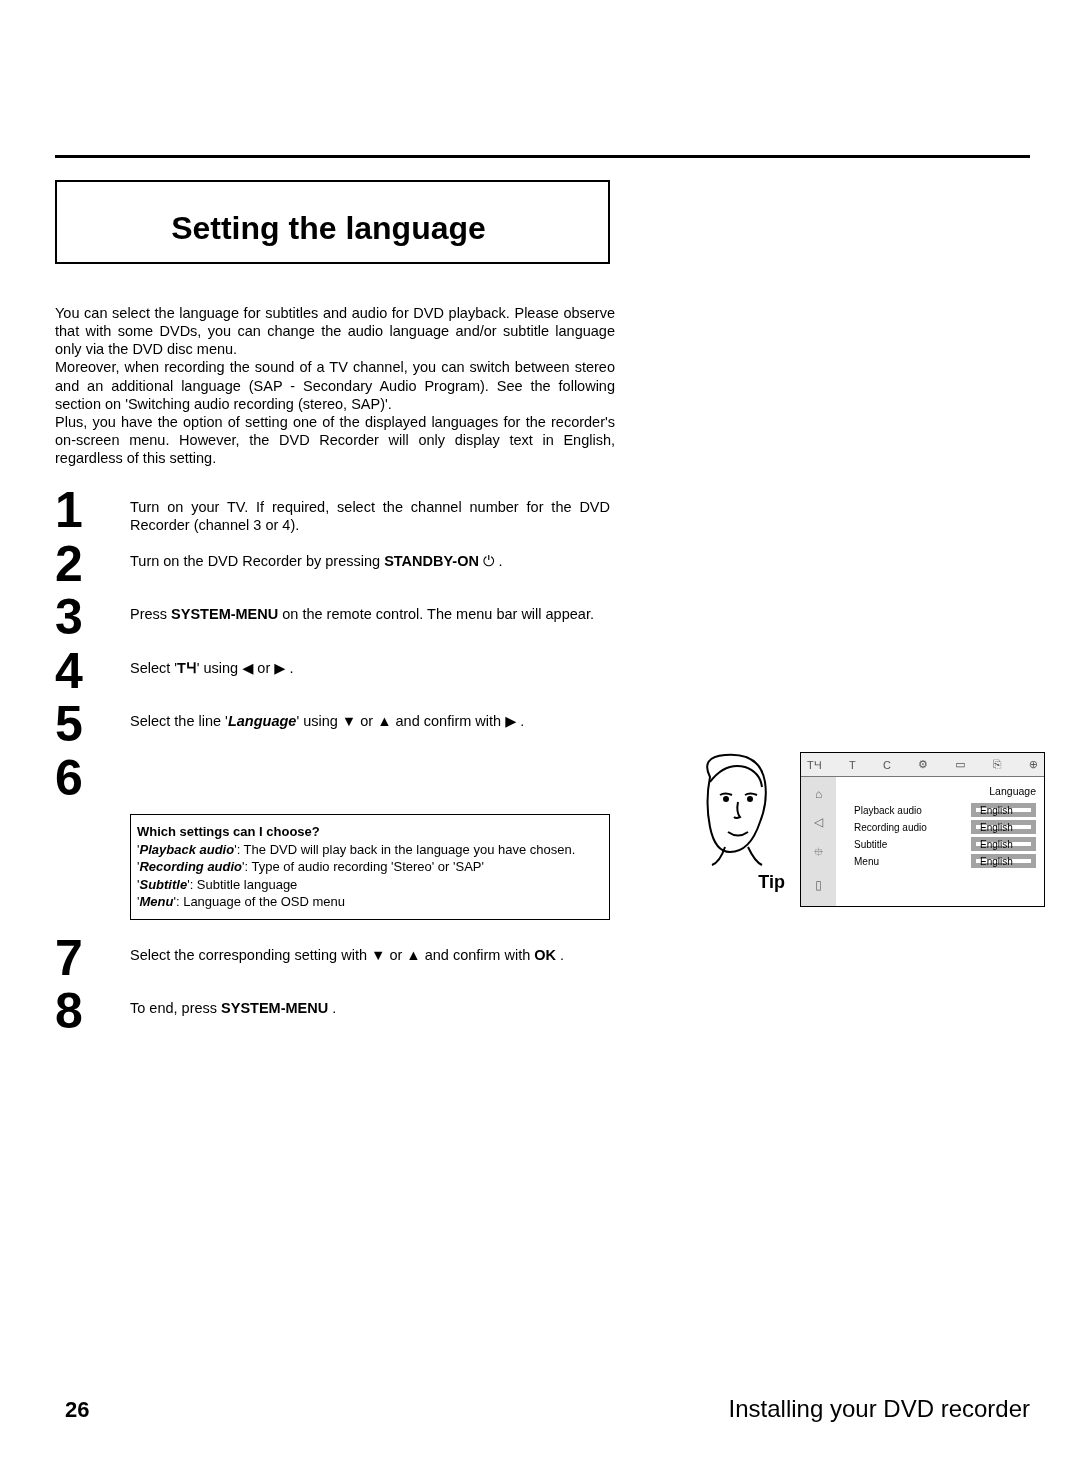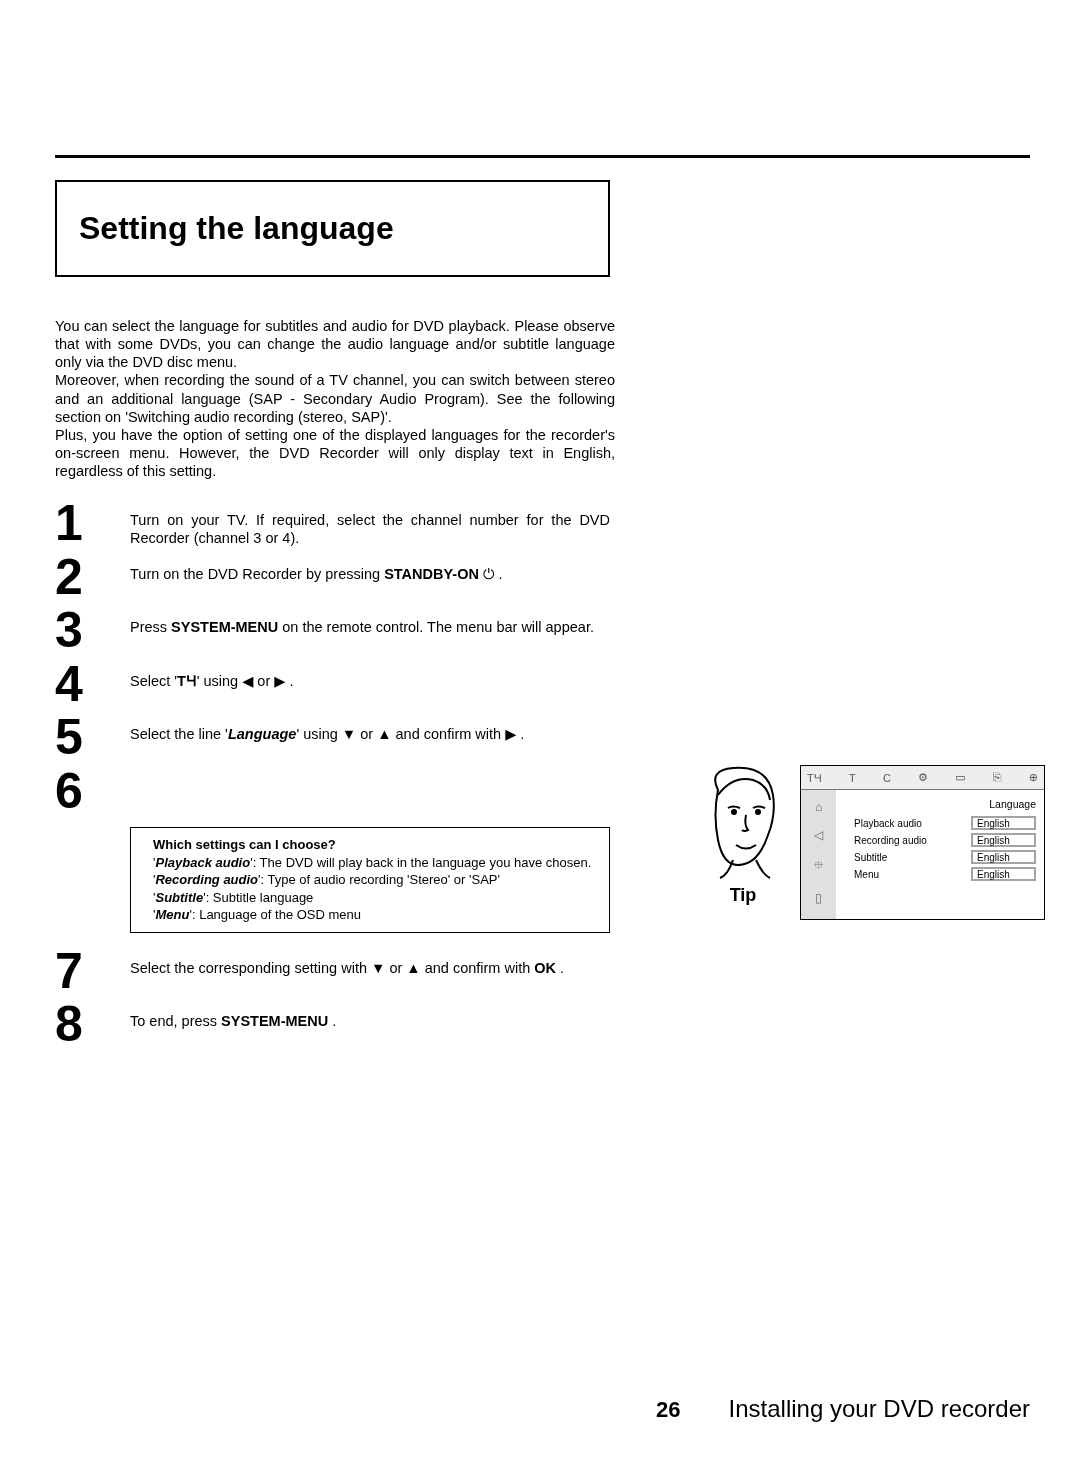--- a/index.html
+++ b/index.html
@@ -14,24 +14,25 @@
   }
   .top-rule {
     position: absolute;
     top: 155px;
     left: 55px;
     right: 50px;
     border-top: 3px solid #000;
   }
   .section-title-box {
     border: 2px solid #000;
-    padding: 28px 30px 28px 22px;
+    padding: 28px 30px 15px 22px;
     display: inline-block;
     min-width: 555px;
     margin-bottom: 40px;
+    text-align: center;
   }
   .section-title {
     font-size: 32px;
     font-weight: bold;
   }
   .intro-block {
     width: 560px;
     font-size: 14.5px;
     line-height: 1.25;
     margin-bottom: 20px;
@@ -63,39 +64,39 @@
     padding-top: 5px;
     margin-top: 6px;
   }
   .step-text b { font-weight: bold; }
   .step-text em { font-style: italic; font-weight: bold; }
   .tip-box {
     border: 1px solid #000;
     width: 480px;
     font-size: 13px;
     line-height: 1.35;
-    padding: 8px 10px 8px 22px;
+    padding: 8px 10px 8px 6px;
     margin-left: 75px;
     margin-top: 12px;
     margin-bottom: 15px;
   }
   .tip-box b { font-weight: bold; }
   .tip-box em { font-style: italic; font-weight: bold; }
   .right-panel {
     position: absolute;
     top: 0;
     left: 630px;
     width: 360px;
   }
   .tip-figure {
     position: absolute;
     top: 260px;
-    left: 8px;
+    left: 0;
     width: 100px;
-    text-align: center;
+    text-align: right;
   }
   .tip-figure svg { display: block; margin: 0 auto; }
   .tip-label {
     font-weight: bold;
     font-size: 18px;
     margin-top: 5px;
   }
   .osd-panel {
     position: absolute;
     top: 265px;
@@ -137,37 +138,36 @@
     margin-bottom: 6px;
   }
   .osd-row {
     display: flex;
     justify-content: space-between;
     align-items: center;
     margin-bottom: 3px;
   }
   .osd-label { font-size: 10px; }
   .osd-value {
-    border: 2px solid #a3a3a3;
+    border: 5px solid #a3a3a3;
     font-size: 10px;
     padding: 0 4px;
     width: 65px;
     height: 14px;
     display: flex;
     align-items: center;
   }
   .footer {
     position: absolute;
     bottom: 50px;
     left: 65px;
     right: 50px;
     display: flex;
-    justify-content: flex-end;
+    justify-content: space-between;
     align-items: baseline;
-    gap: 48px;
   }
   .page-num { font-size: 22px; font-weight: bold; }
   .footer-title { font-size: 24px; }
 </style>
 </head>
 <body>
 
 
 
 <div class="top-rule"></div>

